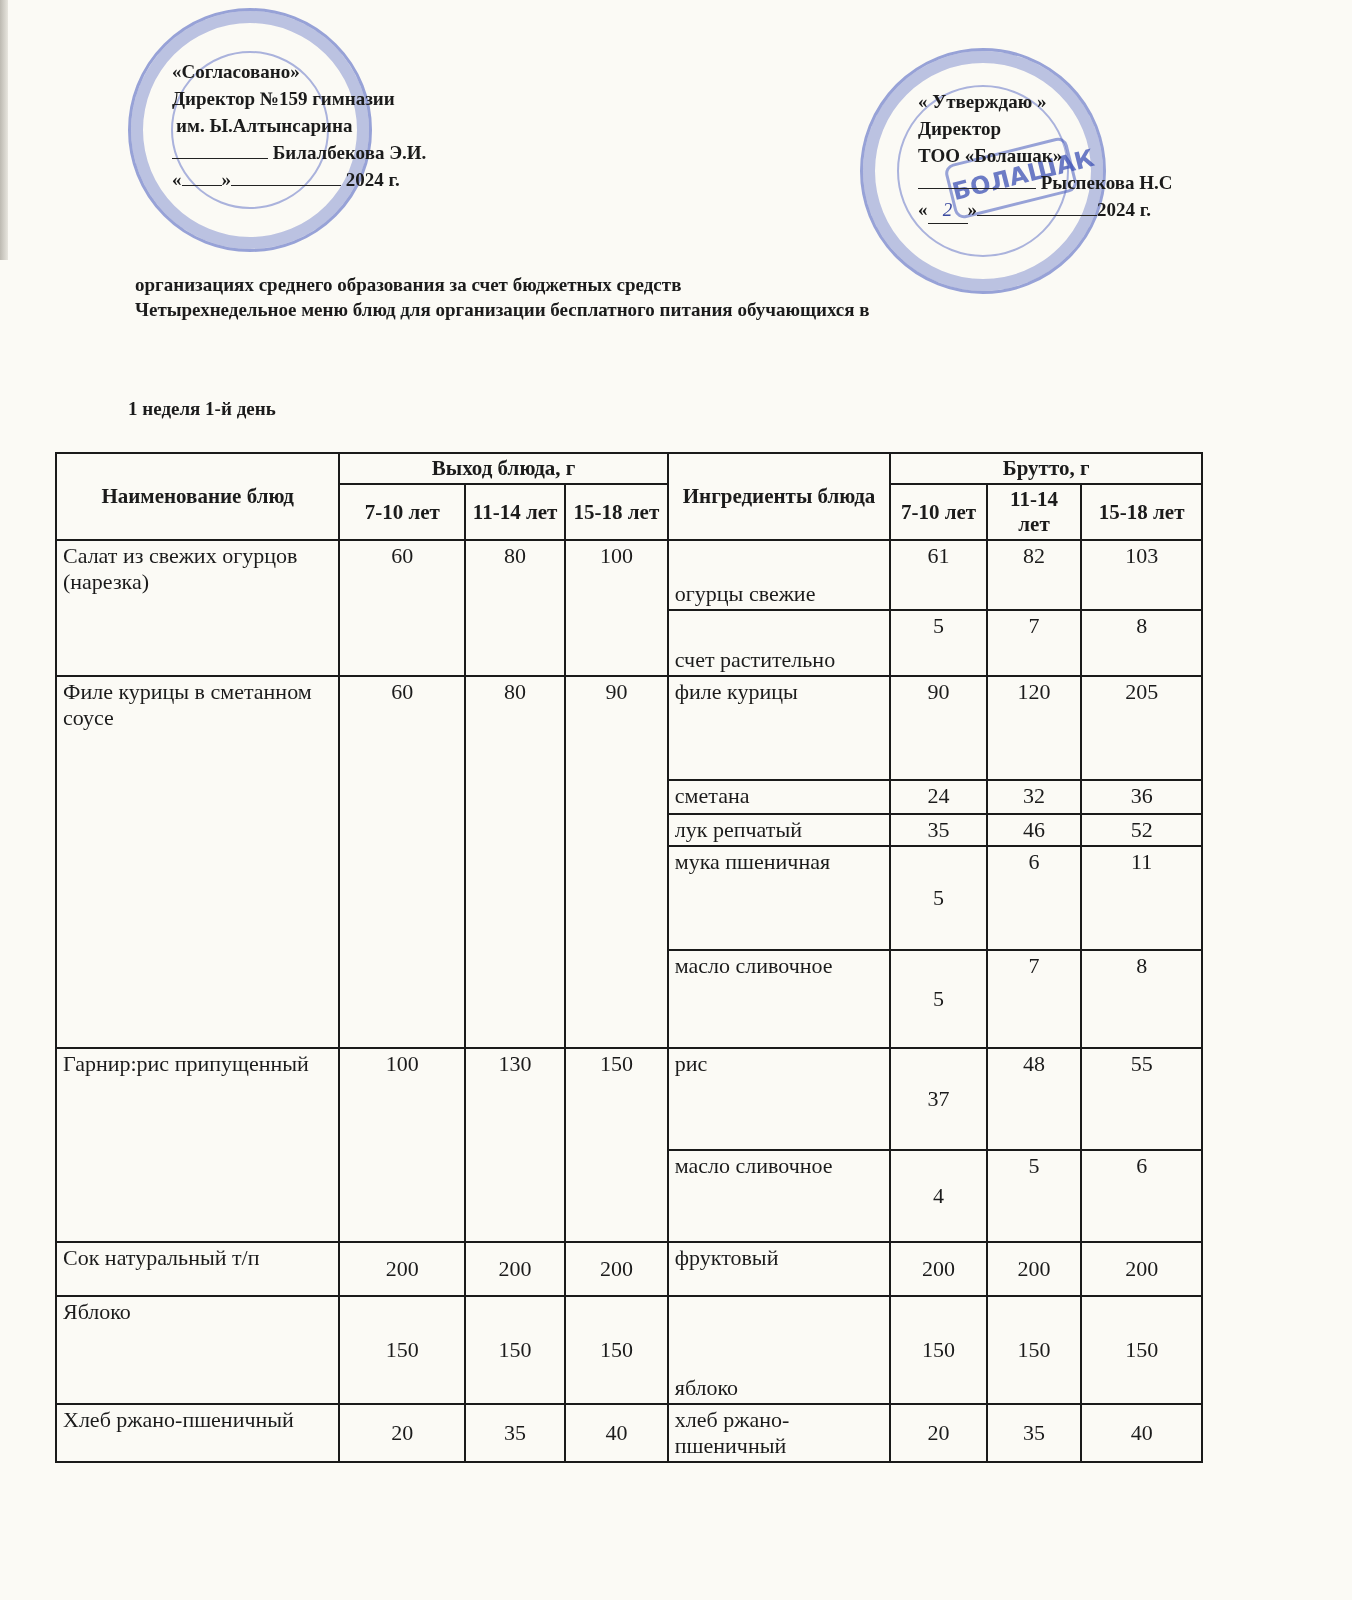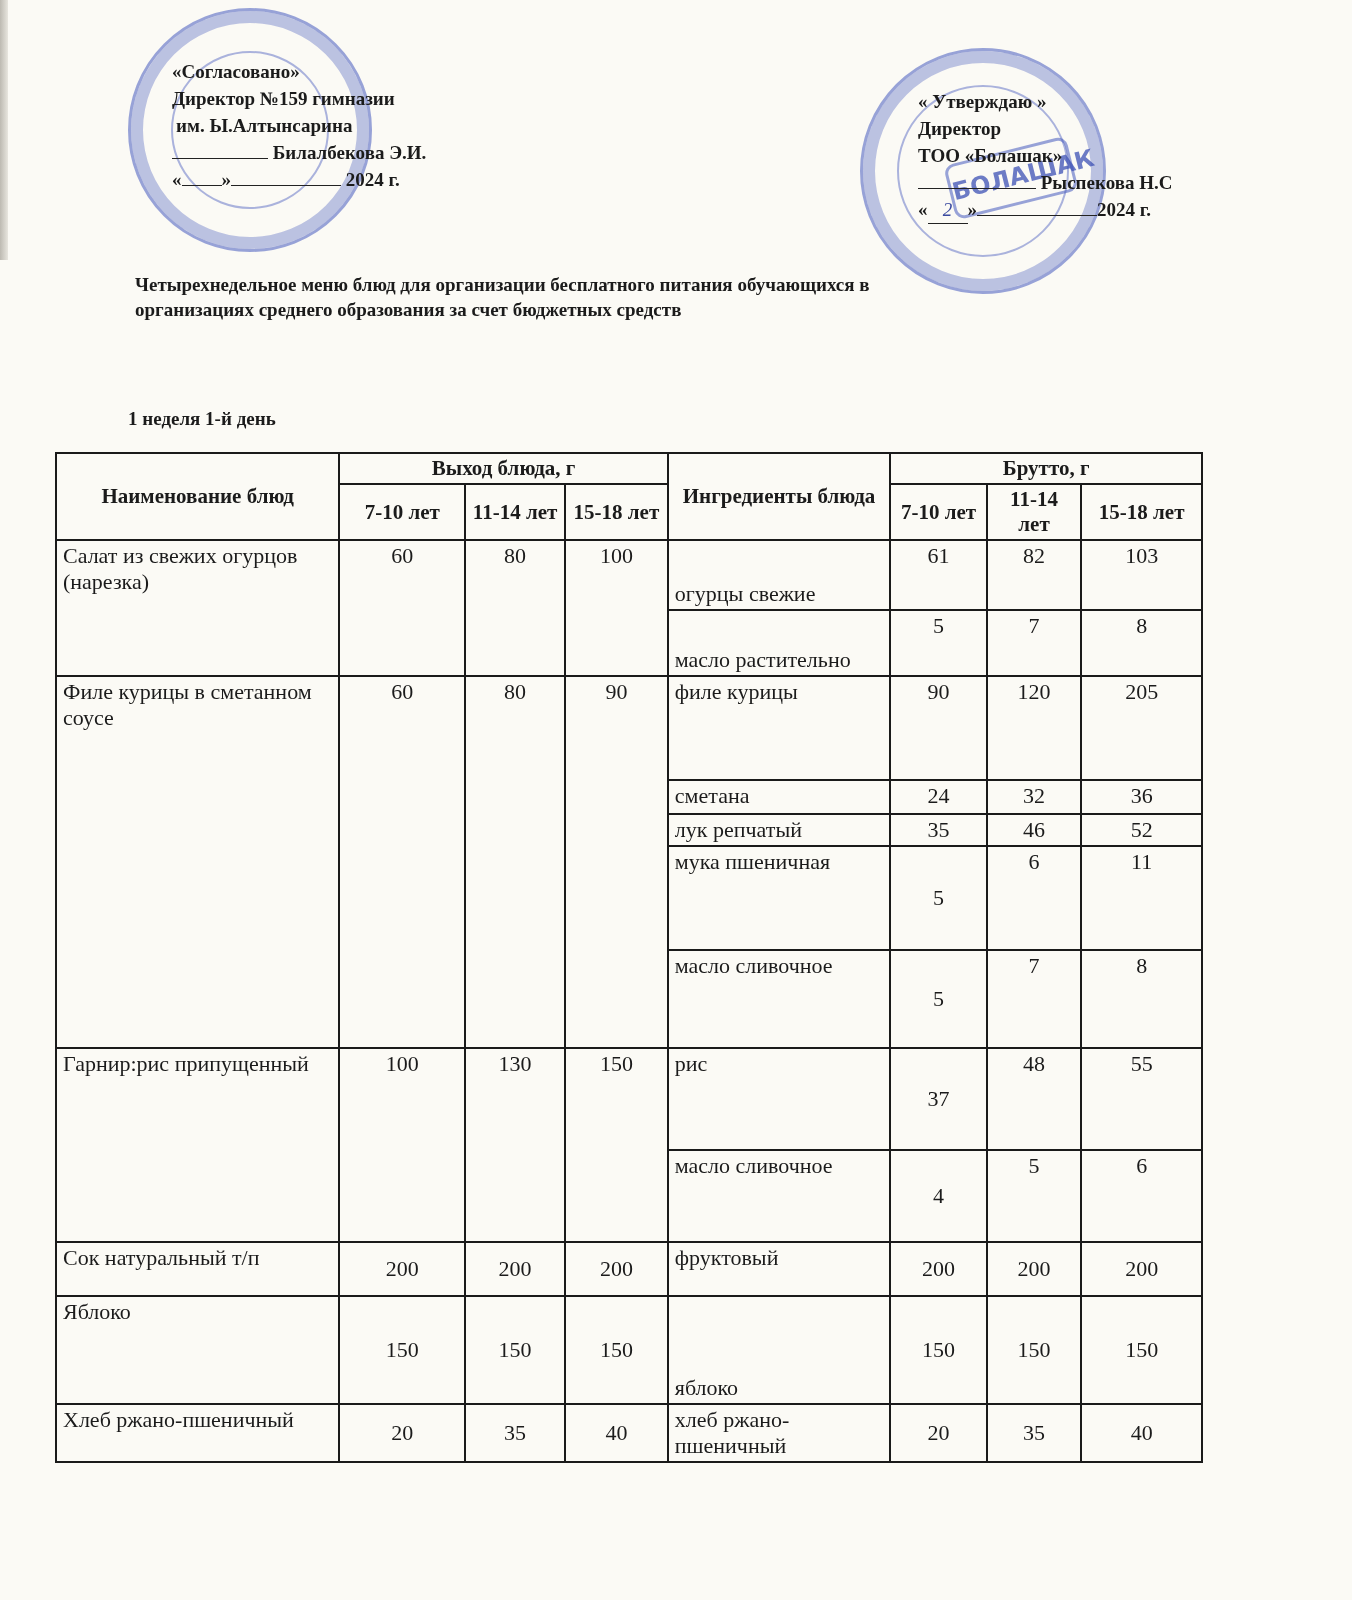--- a/index.html
+++ b/index.html
@@ -42,21 +42,21 @@
     .approval-right { left: 918px; top: 88px; }
     .approval .line { white-space: nowrap; }
     .sig-line { display: inline-block; border-bottom: 1.5px solid #222; }
 
     .doc-title {
       position: absolute; left: 135px; top: 272px; width: 1000px;
       font-weight: bold; font-size: 19px; line-height: 25px;
     }
     .doc-title .center { text-align: center; padding-right: 130px; }
     .week-day {
-      position: absolute; left: 128px; top: 408px; font-weight: bold; font-size: 19px;
+      position: absolute; left: 128px; top: 398px; font-weight: bold; font-size: 19px;
     }
 
     table.menu {
       position: absolute; left: 55px; top: 452px; width: 1148px;
       border-collapse: collapse;
       font-size: 22px;
     }
     table.menu td, table.menu th {
       border: 2px solid #1a1a1a; padding: 2px 6px; vertical-align: top;
     }
@@ -99,22 +99,22 @@
   <div class="line">
     <span class="sig-line" style="width:118px"></span>
     <span>Рыспекова Н.С</span>
   </div>
   <div class="line">
     <span>«</span><span class="sig-line" style="width:40px;text-align:center;font-style:italic;font-weight:normal;color:#3a4aa0">2</span><span>»</span><span class="sig-line" style="width:120px"></span><span>2024 г.</span>
   </div>
 </div>
 
 <div class="doc-title">
+  <div>организациях среднего образования за счет бюджетных средств</div>
   <div>Четырехнедельное меню блюд для организации бесплатного питания обучающихся в</div>
-  <div>организациях среднего образования за счет бюджетных средств</div>
 </div>
 
 <div class="week-day">1 неделя 1-й день</div>
 
 <table class="menu">
   <colgroup>
     <col style="width:270px">
       <col style="width:120px">
       <col style="width:95px">
       <col style="width:98px">
@@ -144,21 +144,21 @@
         <td rowspan="2">Салат из свежих огурцов (нарезка)</td>
         <td rowspan="2" class="num">60</td>
         <td rowspan="2" class="num">80</td>
         <td rowspan="2" class="num">100</td>
         <td class="ing-bot">огурцы свежие</td>
         <td class="num">61</td>
         <td class="num">82</td>
         <td class="num">103</td>
       </tr>
       <tr style="height: 66px;">
-        <td class="ing-bot">масло растительно</td>
+        <td class="ing-bot">счет растительно</td>
         <td class="num">5</td>
         <td class="num">7</td>
         <td class="num">8</td>
       </tr>
       <tr style="height: 104px;">
         <td rowspan="5">Филе курицы в сметанном соусе</td>
         <td rowspan="5" class="num">60</td>
         <td rowspan="5" class="num">80</td>
         <td rowspan="5" class="num">90</td>
         <td>филе курицы</td>

